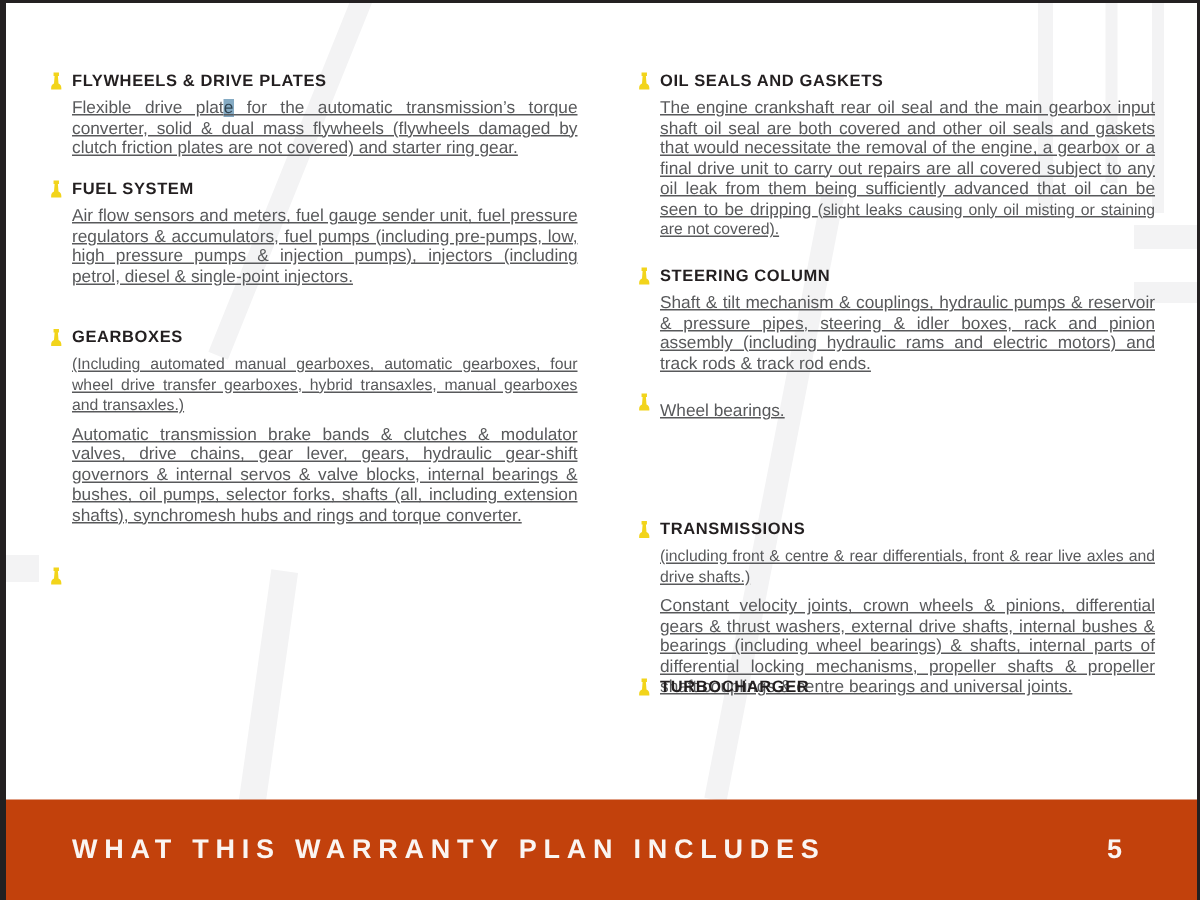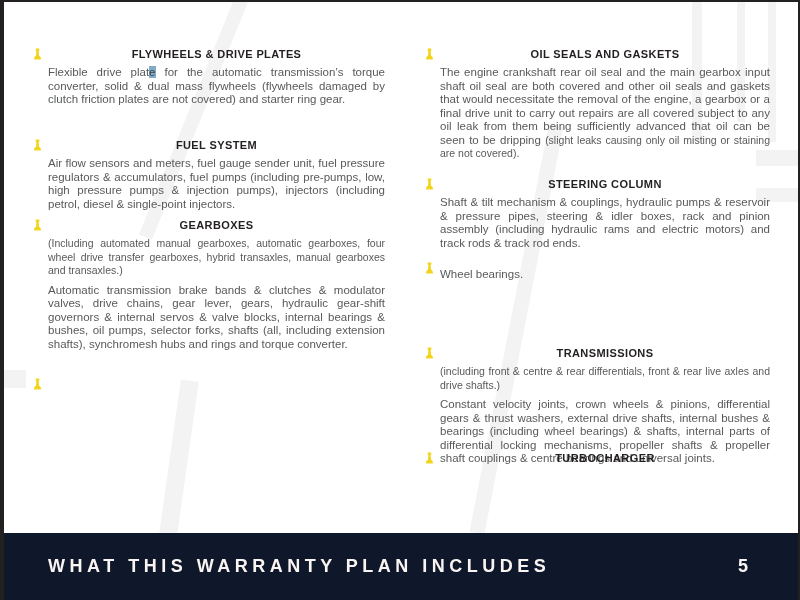--- a/index.html
+++ b/index.html
@@ -11,31 +11,32 @@
   }
   .wm{position:absolute;background:#f3f3f4;pointer-events:none;}
   .col{position:absolute;top:0;height:531px;}
   #col-left{left:29px;width:352px;}
   #col-right{left:421px;width:345px;}
   .section{position:absolute;left:0;right:0;padding-left:15px;}
   .marker{position:absolute;left:0;top:0;width:9px;height:12px;display:block;}
   .marker svg{display:block;width:9px;height:12px;}
   .section h3{
     margin:0;font-size:11px;line-height:12px;font-weight:bold;
-    color:#231f20;letter-spacing:0.4px;text-align:center;
+    color:#231f20;letter-spacing:0.4px;
   }
   .section p{
     margin:6px 0 0 0;font-size:11.5px;line-height:13.5px;color:#58595b;
     text-align:justify;
+    text-decoration:underline;
   }
   .section p span.small{font-size:10.5px;}
   .section p span.hl{background:#85abc4;color:#2e4250;}
   .footer{
     position:absolute;left:-4px;right:-2px;top:531px;bottom:0;
-    background:#0f172a;display:flex;align-items:center;
+    background:#c2410c;display:flex;align-items:center;
   }
   .footer-title{
     margin-left:48px;flex:1;color:#faf5f2;font-size:18px;font-weight:bold;
     letter-spacing:4.5px;white-space:nowrap;
   }
   .page-num{margin-right:52px;color:#faf5f2;font-size:18px;font-weight:bold;}
 </style>
 </head>
 <body>
 
@@ -54,21 +55,21 @@
   <div id="col-left" class="col">
       <div class="section" style="top: 46px;">
         <span class="marker">
           <svg viewBox="0 0 8 12" xmlns="http://www.w3.org/2000/svg">
             <path fill="#f2d41b" d="M2.2 0.4 h3.6 v2.3 h-0.7 l0.4 5 c1.3 0.6 1.9 1.6 1.9 2.9 v1 h-6.8 v-1 c0-1.3 0.6-2.3 1.9-2.9 l0.4-5 h-0.7 z"></path>
           </svg>
         </span>
         <h3>FLYWHEELS &amp; DRIVE PLATES</h3>
         <p><span>Flexible drive plat</span><span class="hl">e</span><span> for the automatic transmission’s torque converter, solid &amp; dual mass flywheels (flywheels damaged by clutch friction plates are not covered) and starter ring gear.</span></p>
       </div>
-      <div class="section" style="top: 137px;">
+      <div class="section" style="top: 118px;">
         <span class="marker">
           <svg viewBox="0 0 8 12" xmlns="http://www.w3.org/2000/svg">
             <path fill="#f2d41b" d="M2.2 0.4 h3.6 v2.3 h-0.7 l0.4 5 c1.3 0.6 1.9 1.6 1.9 2.9 v1 h-6.8 v-1 c0-1.3 0.6-2.3 1.9-2.9 l0.4-5 h-0.7 z"></path>
           </svg>
         </span>
         <h3>FUEL SYSTEM</h3>
         <p><span>Air flow sensors and meters, fuel gauge sender unit, fuel pressure regulators &amp; accumulators, fuel pumps (including pre-pumps, low, high pressure pumps &amp; injection pumps), injectors (including petrol, diesel &amp; single-point injectors.</span></p>
       </div>
       <div class="section" style="top: 217px;">
         <span class="marker">

